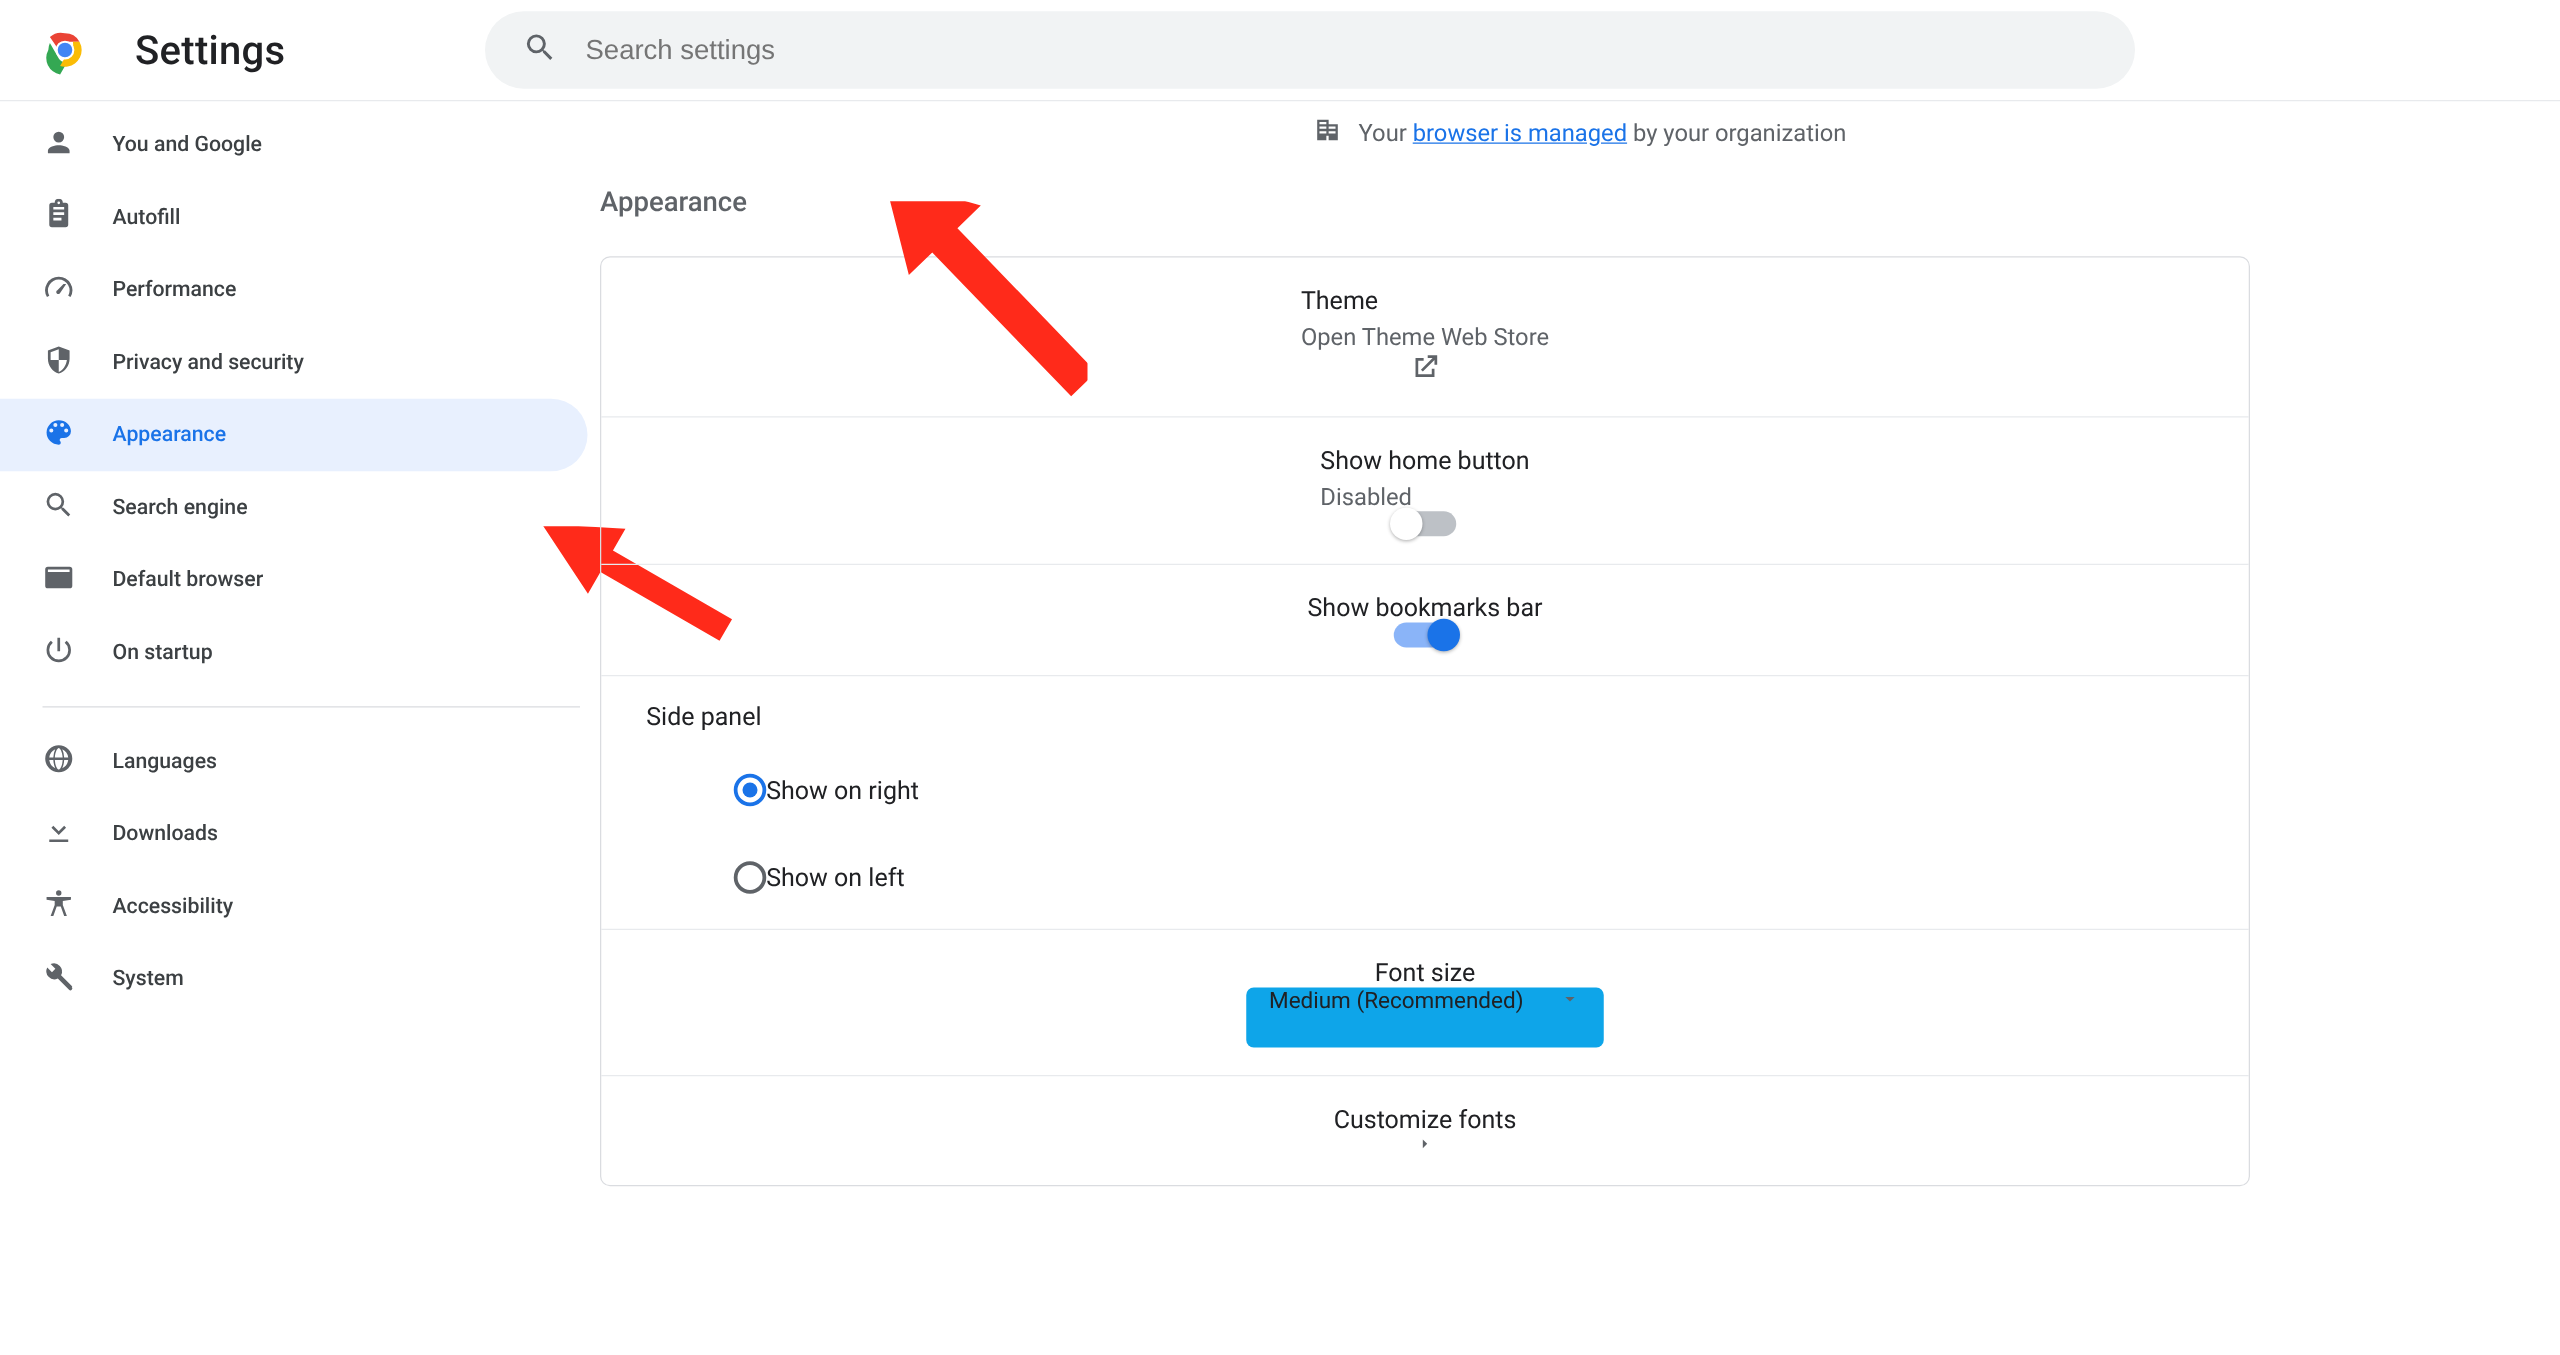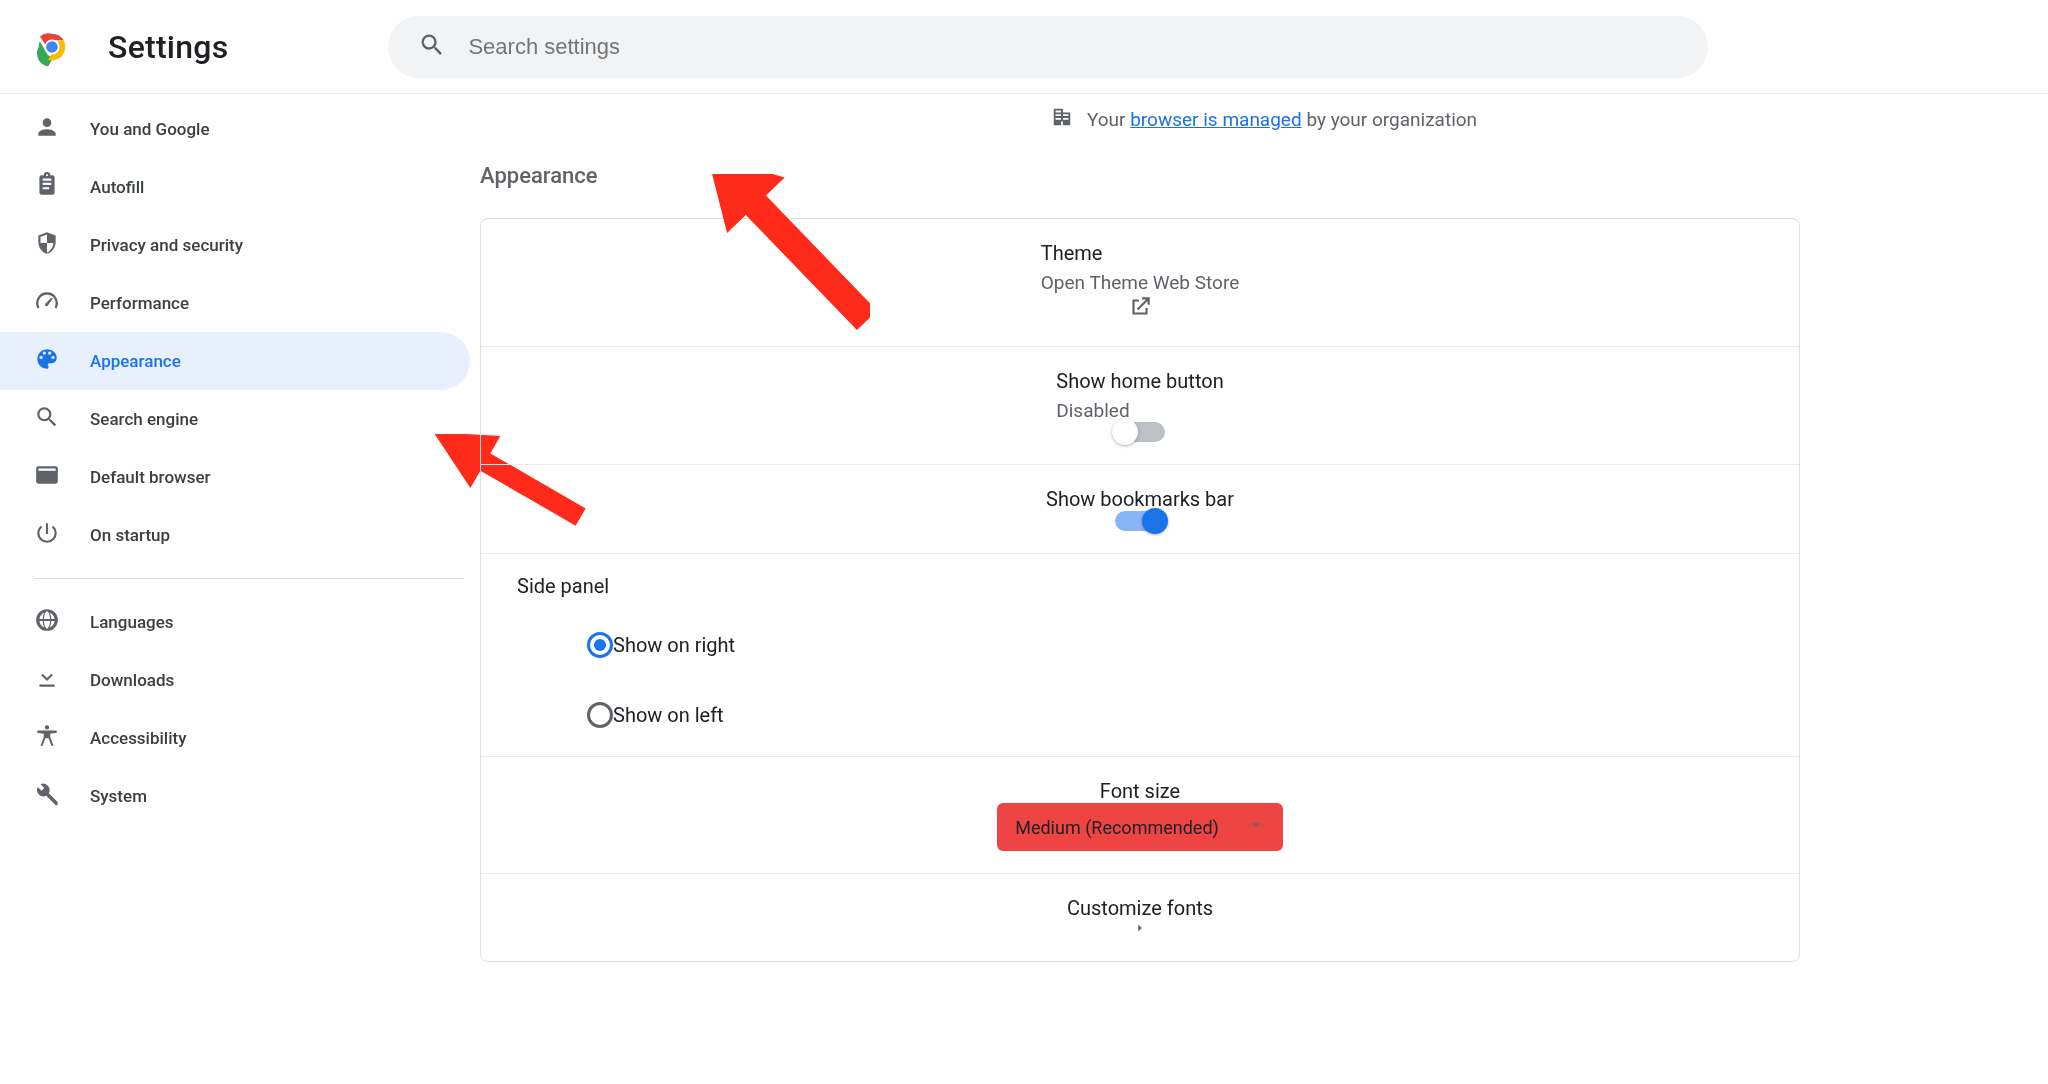--- a/index.html
+++ b/index.html
@@ -3,21 +3,21 @@
 <meta charset="utf-8">
 <style>
   * { box-sizing: border-box; margin: 0; padding: 0; }
   html, body { width: 2048px; height: 1084px; font-family: Roboto, "Segoe UI", Arial, sans-serif; background: #fff; color: #202124; }
   body { overflow: hidden; }
 
   
   .header {
     display: flex;
     align-items: center;
-    height: 94px;
+    height: 81px;
     border-bottom: 1px solid #e8eaed;
     padding-left: 32px;
   }
   .chrome-logo {
     width: 40px; height: 40px;
     margin-right: 36px;
   }
   .header-title {
     font-size: 32px;
     font-weight: 500;
@@ -153,26 +153,26 @@
     border: 3px solid #5f6368;
     display: inline-flex; align-items: center; justify-content: center;
   }
   .radio.checked { border-color: #1a73e8; }
   .radio.checked::after {
     content:""; width: 12px; height: 12px; border-radius: 50%; background: #1a73e8;
   }
 
   
   .dropdown {
-    background: #ef4444;
+    background: #0ea5e9;
     border-radius: 6px;
     height: 48px;
     padding: 0 18px;
     display: flex;
-    align-items: center;
+    align-items: flex-start;
     gap: 28px;
     font-size: 18px;
     cursor: pointer;
   }
   .dropdown svg { width: 18px; height: 18px; fill: #5f6368; }
 
   .chevron svg { width: 14px; height: 14px; fill: #5f6368; }
 
   
   .arrow {
@@ -218,29 +218,29 @@
       <span>You and Google</span>
     </div>
     <div class="nav-item">
       <span><svg viewBox="0 0 24 24">
             <path d="M17 3h-2a3 3 0 0 0-6 0H7a2 2 0 0 0-2 2v14a2 2 0 0 0 2 2h10a2 2 0 0 0 2-2V5a2 2 0 0 0-2-2zm-5-1a1 1 0 1 1-1 1 1 1 0 0 1 1-1zm2 14H8v-2h6zm2-4H8v-2h8zm0-4H8V6h8z"></path>
           </svg></span>
       <span>Autofill</span>
     </div>
     <div class="nav-item">
       <span><svg viewBox="0 0 24 24">
+            <path d="M12 4a10 10 0 0 0-8.7 15l1.7-1A8 8 0 1 1 19 18l1.7 1A10 10 0 0 0 12 4zm3.5 5.5L11 14a1.5 1.5 0 1 0 2 2l4.5-6.5z"></path>
+          </svg></span>
+      <span>Performance</span>
+    </div>
+    <div class="nav-item">
+      <span><svg viewBox="0 0 24 24">
             <path d="M12 2 4 5v6c0 5 3.4 9.7 8 11 4.6-1.3 8-6 8-11V5l-8-3zm0 18.9V12H6V6.3l6-2.2v7.9h6c-.5 4-3 7.6-6 8.9z"></path>
           </svg></span>
       <span>Privacy and security</span>
-    </div>
-    <div class="nav-item">
-      <span><svg viewBox="0 0 24 24">
-            <path d="M12 4a10 10 0 0 0-8.7 15l1.7-1A8 8 0 1 1 19 18l1.7 1A10 10 0 0 0 12 4zm3.5 5.5L11 14a1.5 1.5 0 1 0 2 2l4.5-6.5z"></path>
-          </svg></span>
-      <span>Performance</span>
     </div>
     <div class="nav-item active">
       <span><svg viewBox="0 0 24 24">
             <path d="M12 3a9 9 0 0 0 0 18c.8 0 1.5-.7 1.5-1.5 0-.4-.2-.8-.4-1-.3-.3-.4-.6-.4-1 0-.8.7-1.5 1.5-1.5H16a5 5 0 0 0 5-5c0-4.4-4-8-9-8zM6.5 12a1.5 1.5 0 1 1 0-3 1.5 1.5 0 0 1 0 3zm3-4a1.5 1.5 0 1 1 0-3 1.5 1.5 0 0 1 0 3zm5 0a1.5 1.5 0 1 1 0-3 1.5 1.5 0 0 1 0 3zm3 4a1.5 1.5 0 1 1 0-3 1.5 1.5 0 0 1 0 3z"></path>
           </svg></span>
       <span>Appearance</span>
     </div>
     <div class="nav-item">
       <span><svg viewBox="0 0 24 24">
             <path d="M15.5 14h-.79l-.28-.27A6.47 6.47 0 0 0 16 9.5 6.5 6.5 0 1 0 9.5 16a6.47 6.47 0 0 0 4.23-1.57l.27.28v.79l5 4.99L20.49 19l-4.99-5zm-6 0A4.5 4.5 0 1 1 14 9.5 4.49 4.49 0 0 1 9.5 14z"></path>

